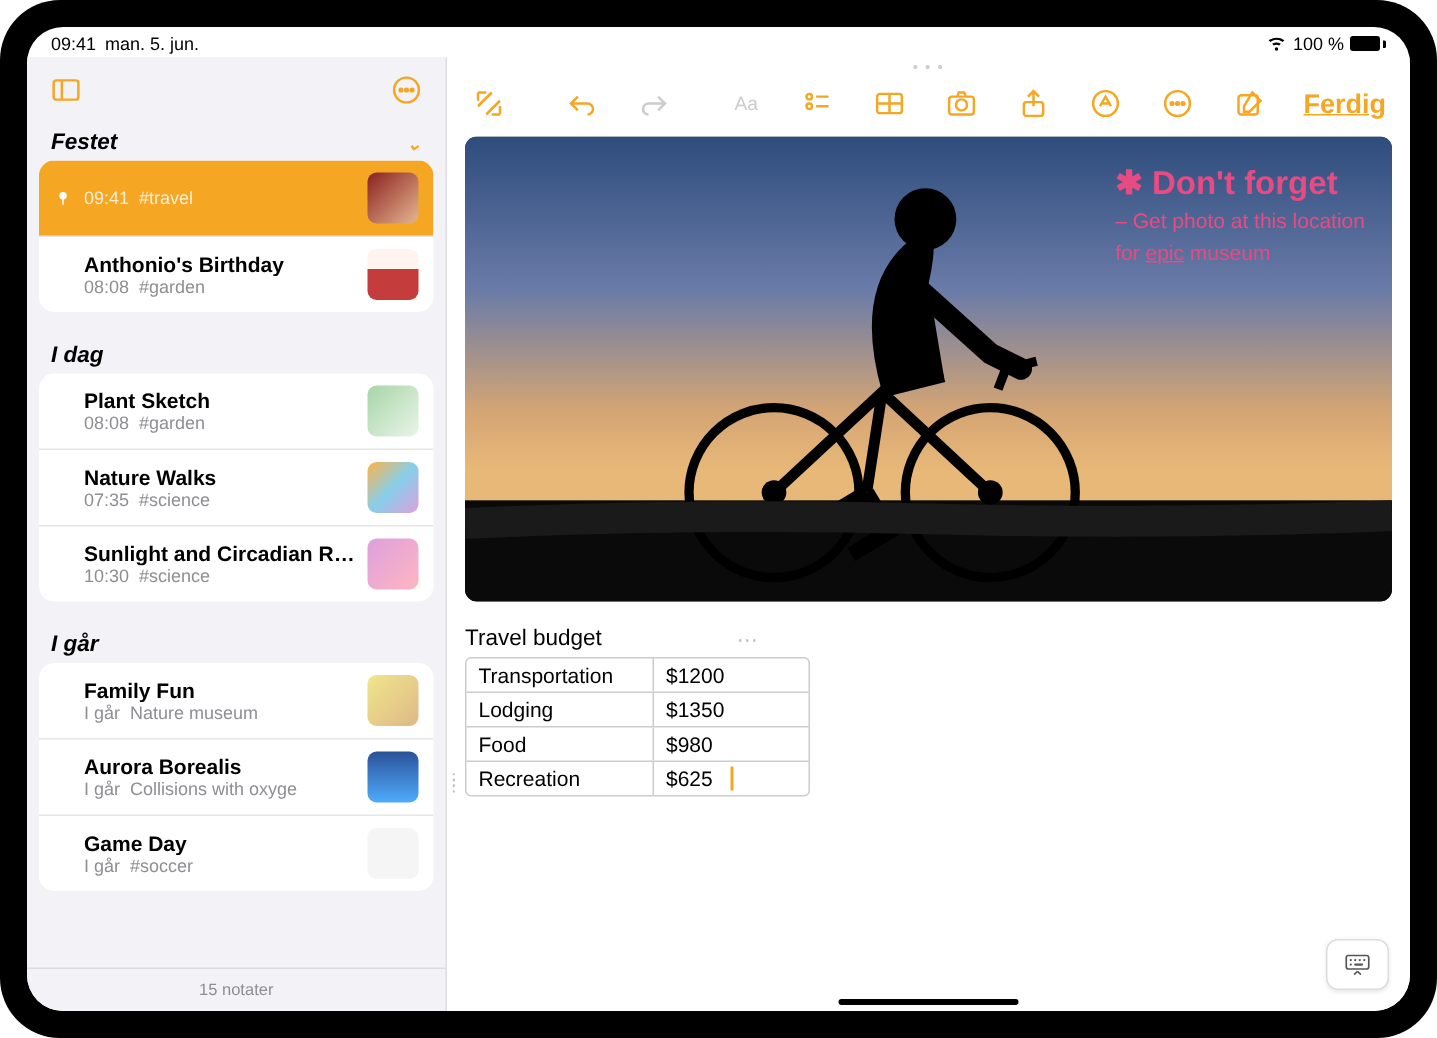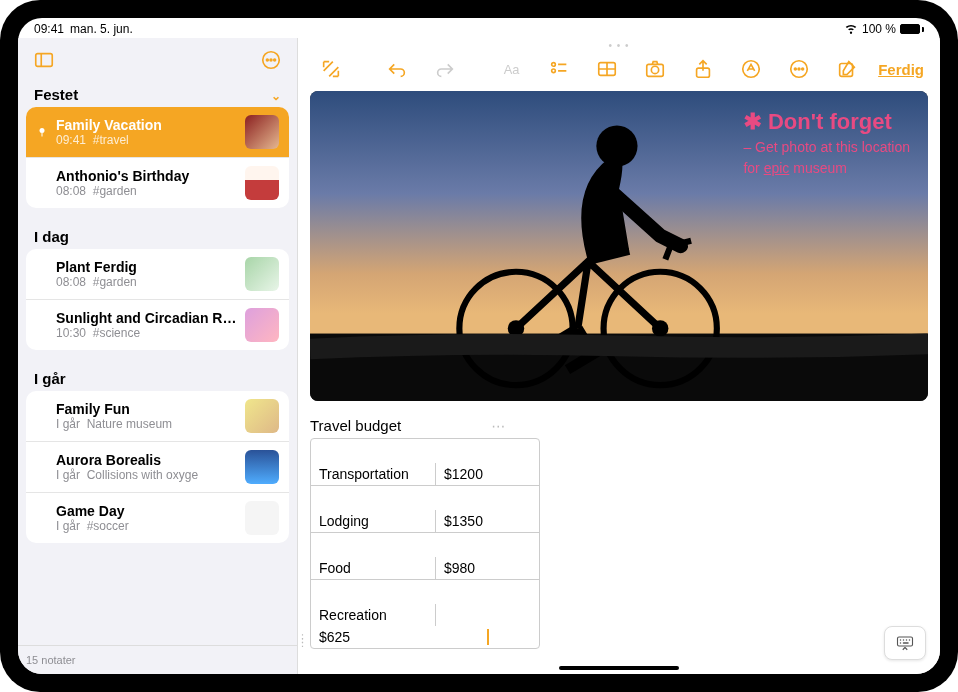--- a/index.html
+++ b/index.html
@@ -67,20 +67,21 @@
     }
     .sidebar-scroll { flex: 1; overflow-y: auto; padding: 0 8px; }
     .section-header {
       font-size: 15px;
       font-weight: 600;
       color: #000;
       padding: 8px 8px 4px;
       display: flex;
       justify-content: space-between;
       align-items: flex-end;
+      font-style: italic;
     }
     .chevron-down { color: #f5a623; font-size: 12px; }
     .group { background: #fff; border-radius: 10px; overflow: hidden; margin-bottom: 12px; }
     .note-item {
       display: flex;
       align-items: center;
       padding: 8px 10px;
       gap: 8px;
       border-bottom: 0.5px solid #e5e5e5;
       cursor: pointer;
@@ -96,21 +97,21 @@
     .note-title { font-size: 14px; font-weight: 600; color: #000; white-space: nowrap; overflow: hidden; text-overflow: ellipsis; }
     .note-meta { font-size: 12px; color: #8e8e93; white-space: nowrap; overflow: hidden; text-overflow: ellipsis; }
     .note-thumb {
       width: 34px;
       height: 34px;
       border-radius: 6px;
       flex-shrink: 0;
       background: linear-gradient(135deg, #ddd, #bbb);
     }
     .sidebar-footer {
-      text-align: left;
+      text-align: center;
       font-size: 11px;
       color: #8e8e93;
       padding: 8px;
       border-top: 0.5px solid #ddd;
     }
     .editor {
       flex: 1;
       display: flex;
       flex-direction: column;
       background: #fff;
@@ -118,23 +119,23 @@
     }
     .dock-handle { text-align: center; color: #ccc; font-size: 10px; padding-top: 2px; letter-spacing: 1px; }
     .toolbar {
       display: flex;
       align-items: center;
       padding: 4px 12px 8px;
       gap: 8px;
     }
     .toolbar-spacer { flex: 1; }
     .toolbar-group { display: flex; gap: 16px; align-items: center; }
-    .tb-icon { width: 32px; height: 28px; display: flex; align-items: center; justify-content: flex-end; cursor: pointer; }
+    .tb-icon { width: 32px; height: 28px; display: flex; align-items: center; justify-content: center; cursor: pointer; }
     .tb-icon svg { width: 22px; height: 22px; }
-    .done-btn { color: #f5a623; font-weight: 600; font-size: 15px; cursor: pointer; padding: 0 4px; text-decoration: underline; }
+    .done-btn { color: #f5a623; font-weight: 600; font-size: 18px; cursor: pointer; padding: 0 4px; text-decoration: underline; }
     .note-body { flex: 1; overflow-y: auto; padding: 0 12px; }
     .photo-container {
       width: 100%;
       height: 310px;
       border-radius: 8px;
       overflow: hidden;
       position: relative;
       background: #222;
     }
     .photo-svg { width: 100%; height: 100%; display: block; }
@@ -158,23 +159,22 @@
       border: 1px solid #ccc;
       border-radius: 4px;
       width: 230px;
       font-size: 14px;
       margin-top: 2px;
       position: relative;
     }
     .budget-row {
       display: flex;
       border-bottom: 1px solid #ccc;
-      margin-top: 24px;
-    }
-    .budget-row:last-child { border-bottom: none; flex-direction: column; }
+    }
+    .budget-row:last-child { border-bottom: none; }
     .budget-cell {
       padding: 3px 8px;
       border-right: 1px solid #ccc;
     }
     .budget-cell:first-child { width: 125px; }
     .budget-cell:last-child { flex: 1; border-right: none; position: relative; }
     .cursor-mark::after {
       content: '';
       position: absolute;
       width: 2px;
@@ -266,44 +266,50 @@
             <span>Festet</span>
             <span class="chevron-down">⌄</span>
           </div>
           <div class="group">
             <div class="note-item selected">
               <svg class="pin-ico" viewBox="0 0 24 24">
                   <circle cx="12" cy="9" r="5" fill="#fff"></circle>
                   <rect x="11" y="13" width="2" height="8" fill="#fff"></rect>
                 </svg>
               <div class="note-text">
-                <div class="note-title">Family Vacation</div>
                 <div class="note-meta"><span>09:41</span>&nbsp;&nbsp;<span>#travel</span></div>
               </div>
               <div class="note-thumb thumb-fruit"></div>
             </div>
             <div class="note-item">
               <div class="note-text" style="margin-left:20px">
                 <div class="note-title">Anthonio's Birthday</div>
                 <div class="note-meta"><span>08:08</span>&nbsp;&nbsp;<span>#garden</span></div>
               </div>
               <div class="note-thumb thumb-cake"></div>
             </div>
           </div>
 
           <div class="section-header">
             <span>I dag</span>
           </div>
           <div class="group">
             <div class="note-item">
               <div class="note-text" style="margin-left:20px">
-                <div class="note-title">Plant Ferdig</div>
+                <div class="note-title">Plant Sketch</div>
                 <div class="note-meta"><span>08:08</span>&nbsp;&nbsp;<span>#garden</span></div>
               </div>
               <div class="note-thumb thumb-plant"></div>
+            </div>
+            <div class="note-item">
+              <div class="note-text" style="margin-left:20px">
+                <div class="note-title">Nature Walks</div>
+                <div class="note-meta"><span>07:35</span>&nbsp;&nbsp;<span>#science</span></div>
+              </div>
+              <div class="note-thumb thumb-nature"></div>
             </div>
             <div class="note-item">
               <div class="note-text" style="margin-left:20px">
                 <div class="note-title">Sunlight and Circadian Rhy…</div>
                 <div class="note-meta"><span>10:30</span>&nbsp;&nbsp;<span>#science</span></div>
               </div>
               <div class="note-thumb thumb-sun"></div>
             </div>
           </div>
 

